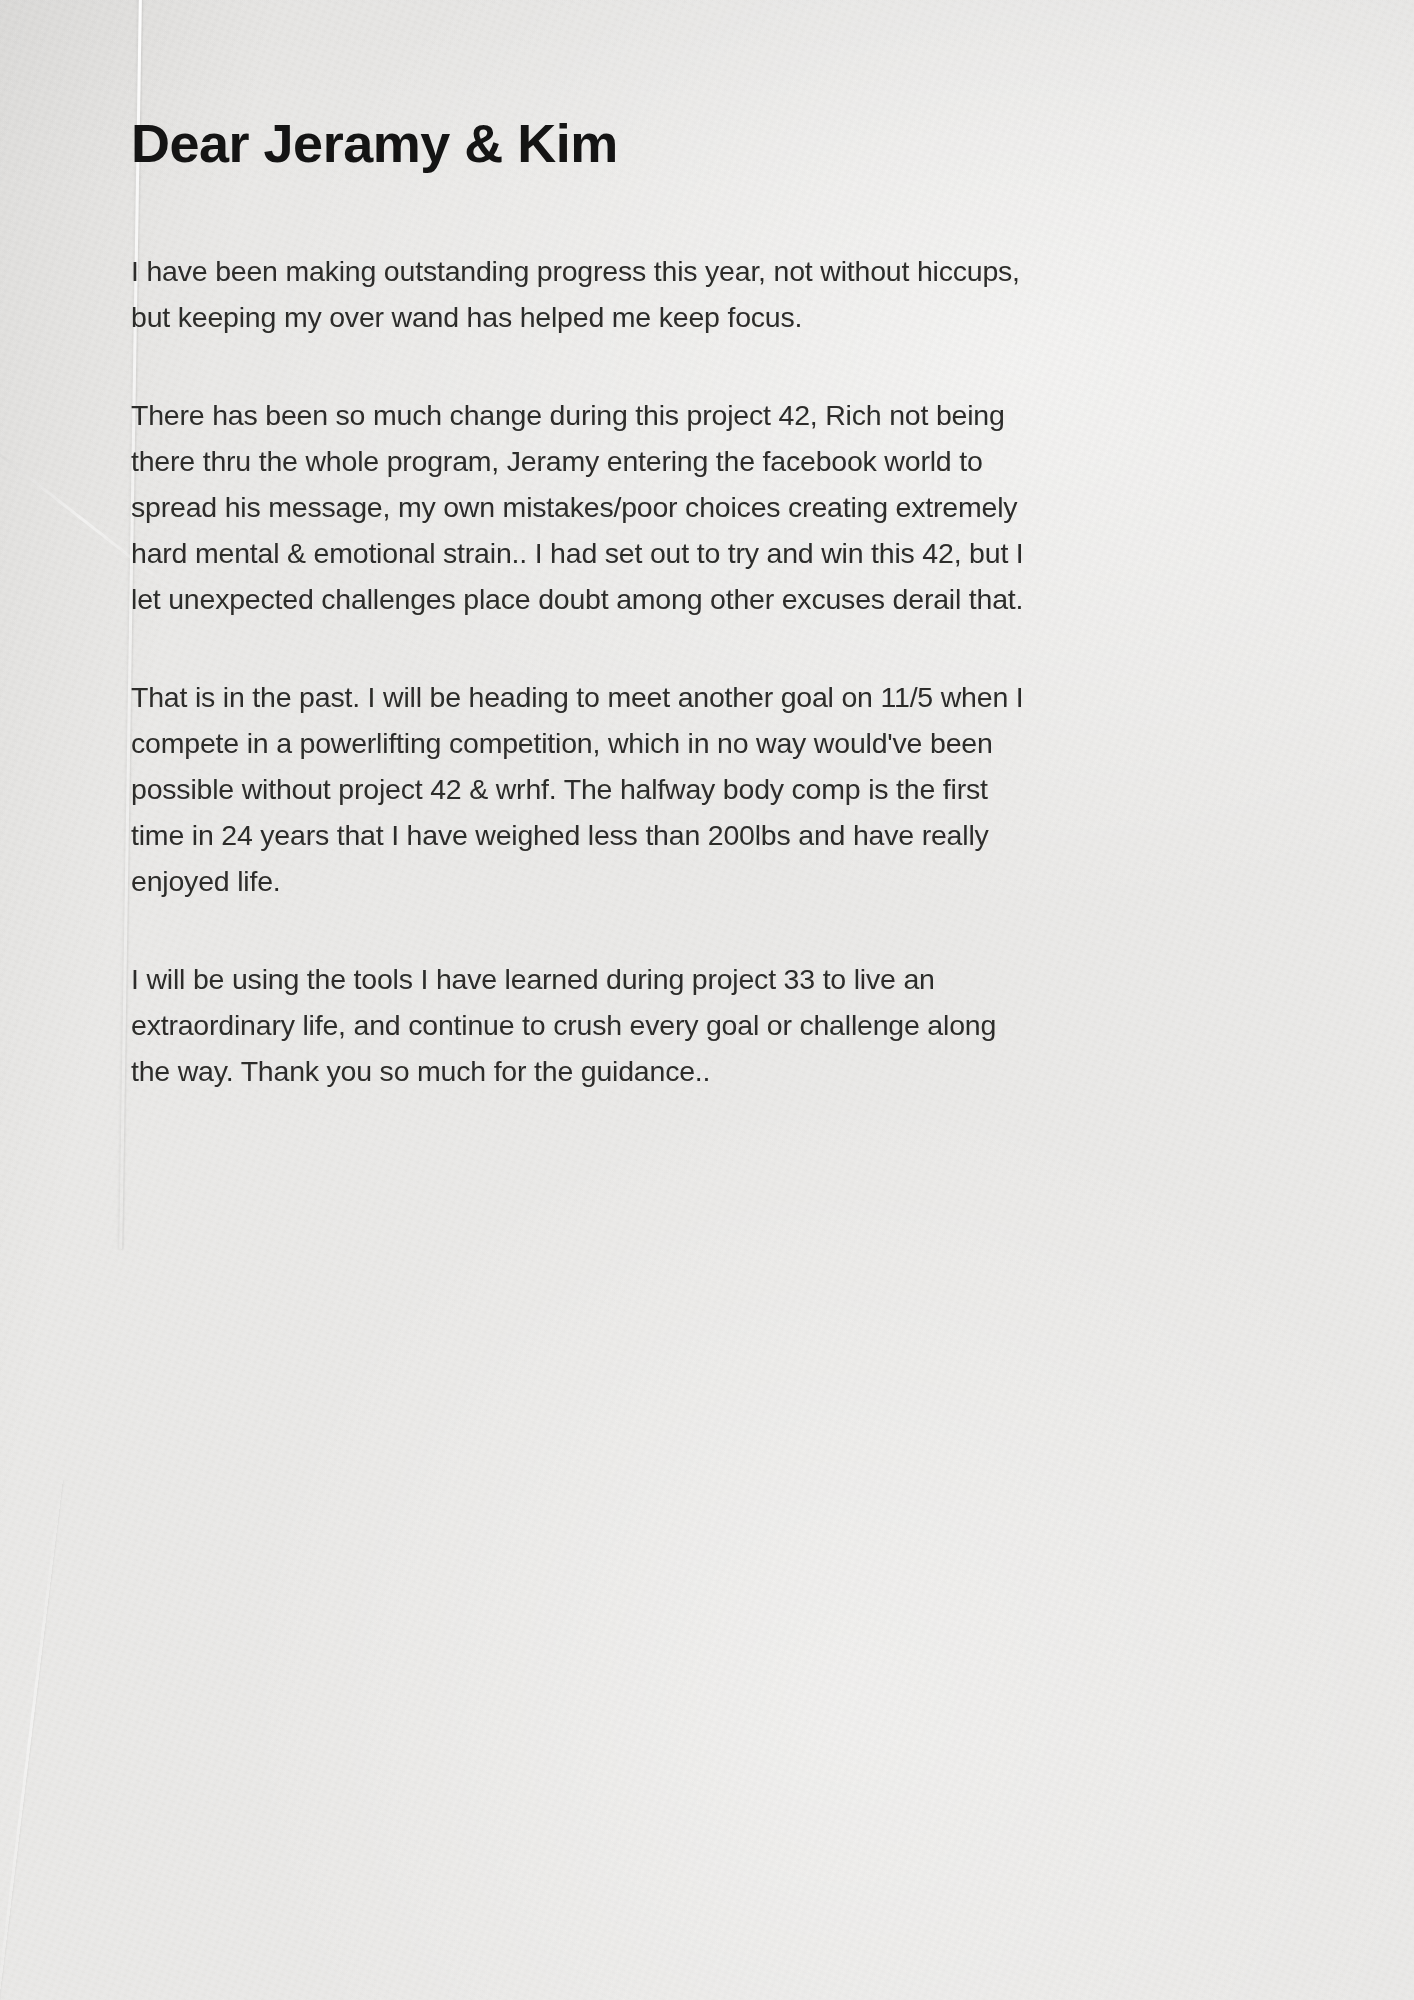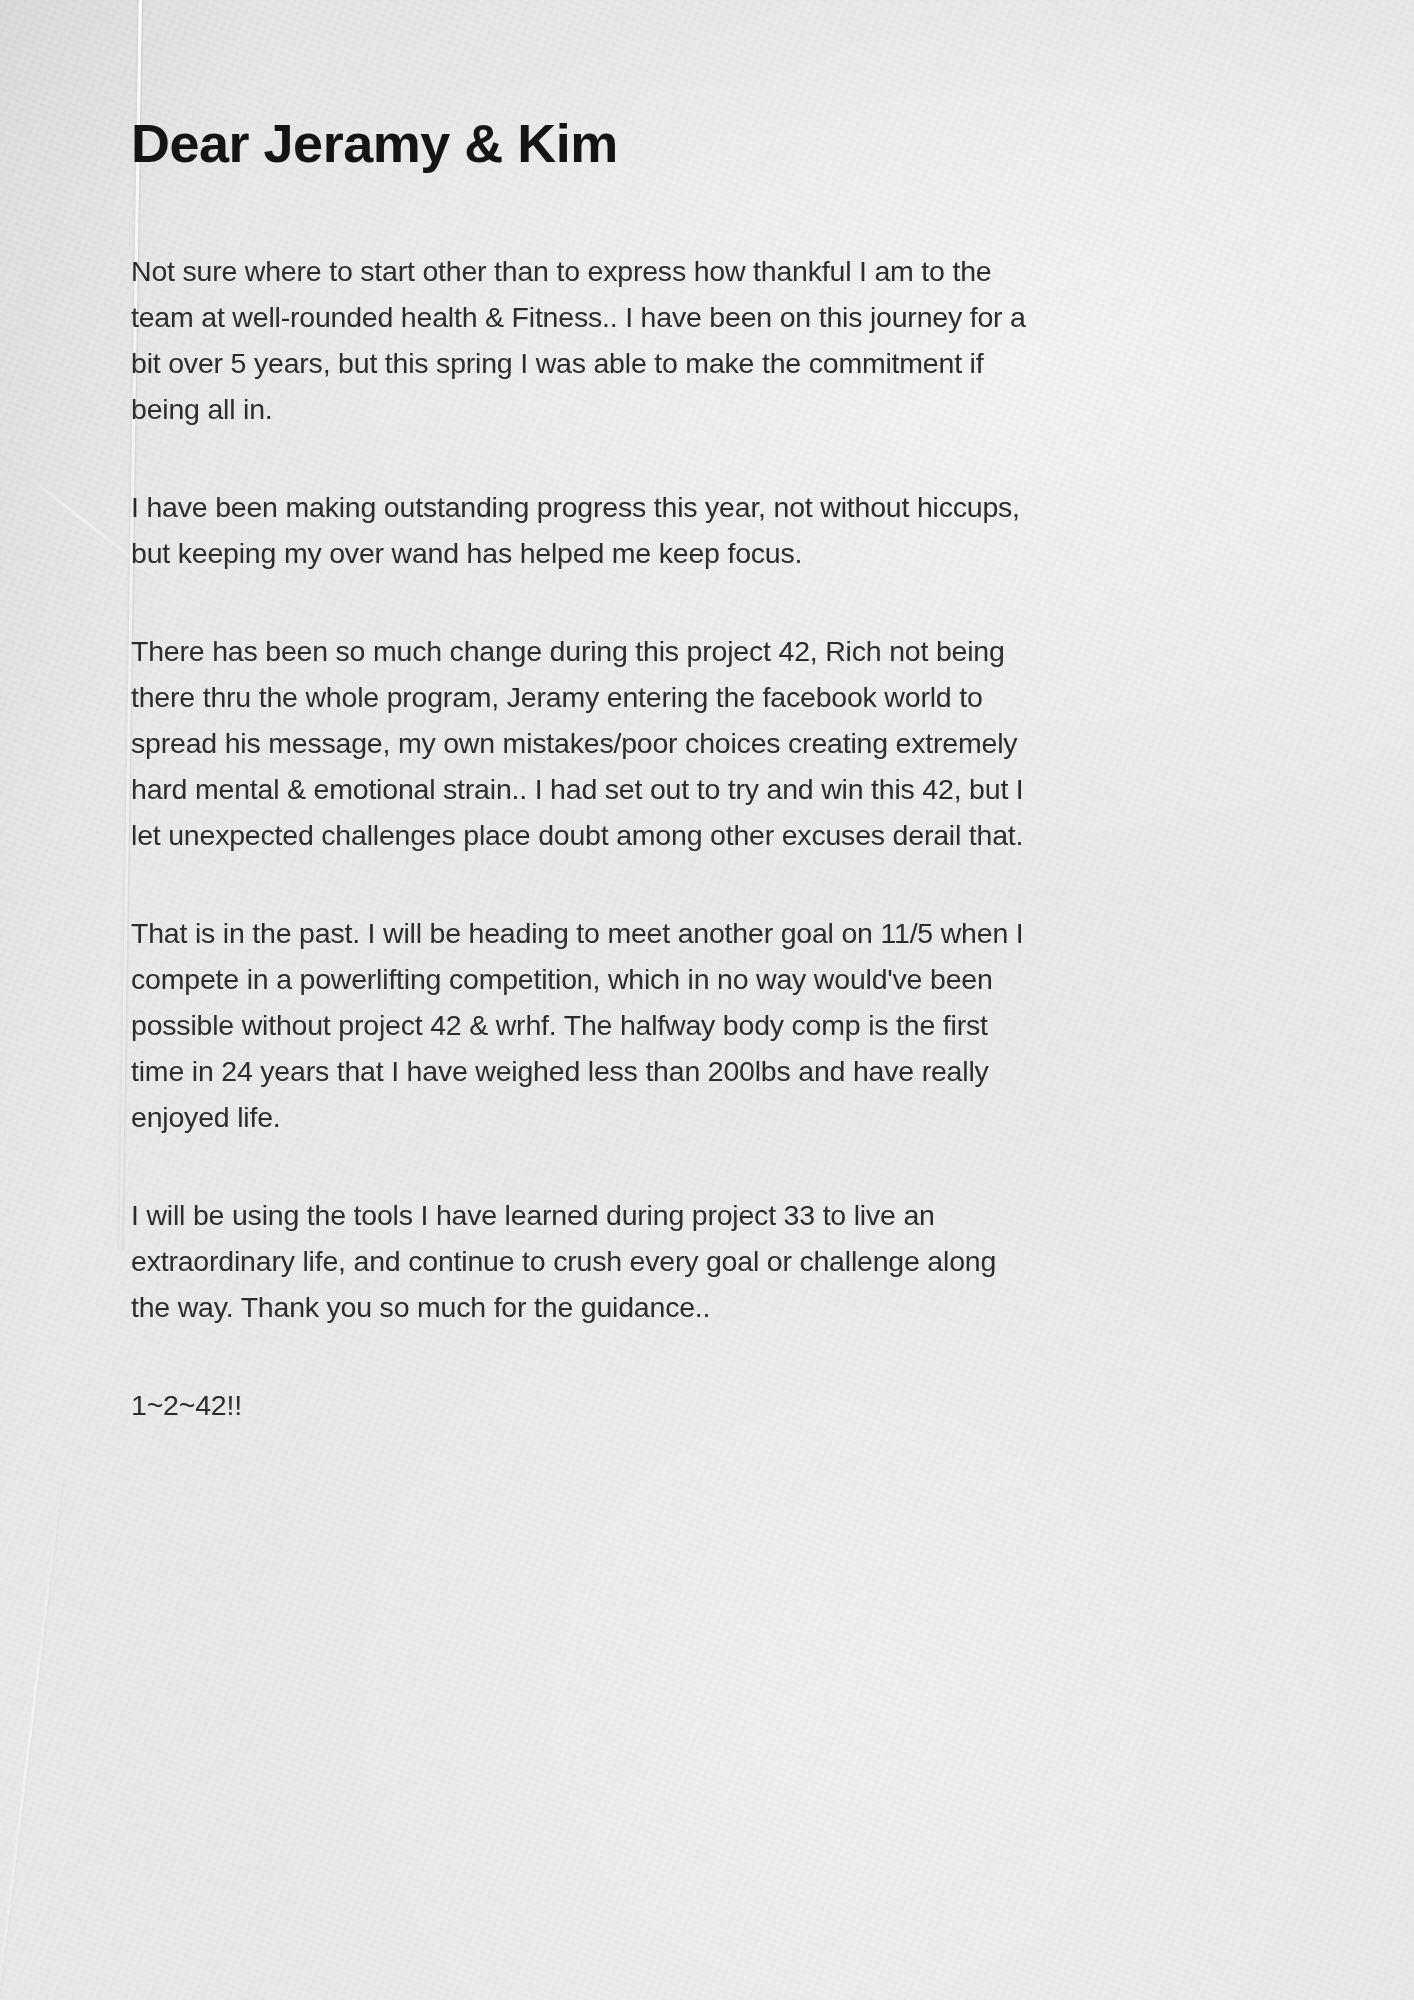--- a/index.html
+++ b/index.html
@@ -108,40 +108,35 @@
 
 <div class="paper">
   <div class="texture"></div>
   <div class="crease crease-left"></div>
   <div class="crease crease-corner"></div>
   <div class="crease crease-bottom"></div>
 
   <main class="content">
     <h1 class="heading">Dear Jeramy &amp; Kim</h1>
 
-    <p class="para">Not sure where to start other than to express how thankful I am to the
-team at well-rounded health &amp; Fitness.. I have been on this journey for a
-bit over 5 years, but this spring I was able to make the commitment if
-being all in.</p>
 
     <p class="para">I have been making outstanding progress this year, not without hiccups,
 but keeping my over wand has helped me keep focus.</p>
 
     <p class="para">There has been so much change during this project 42, Rich not being
 there thru the whole program, Jeramy entering the facebook world to
 spread his message, my own mistakes/poor choices creating extremely
 hard mental &amp; emotional strain.. I had set out to try and win this 42, but I
 let unexpected challenges place doubt among other excuses derail that.</p>
 
     <p class="para">That is in the past. I will be heading to meet another goal on 11/5 when I
 compete in a powerlifting competition, which in no way would've been
 possible without project 42 &amp; wrhf. The halfway body comp is the first
 time in 24 years that I have weighed less than 200lbs and have really
 enjoyed life.</p>
 
     <p class="para">I will be using the tools I have learned during project 33 to live an
 extraordinary life, and continue to crush every goal or challenge along
 the way. Thank you so much for the guidance..</p>
 
-    <p class="para motto">1~2~42!!</p>
   </main>
 
 </div>
 
 </body></html>

